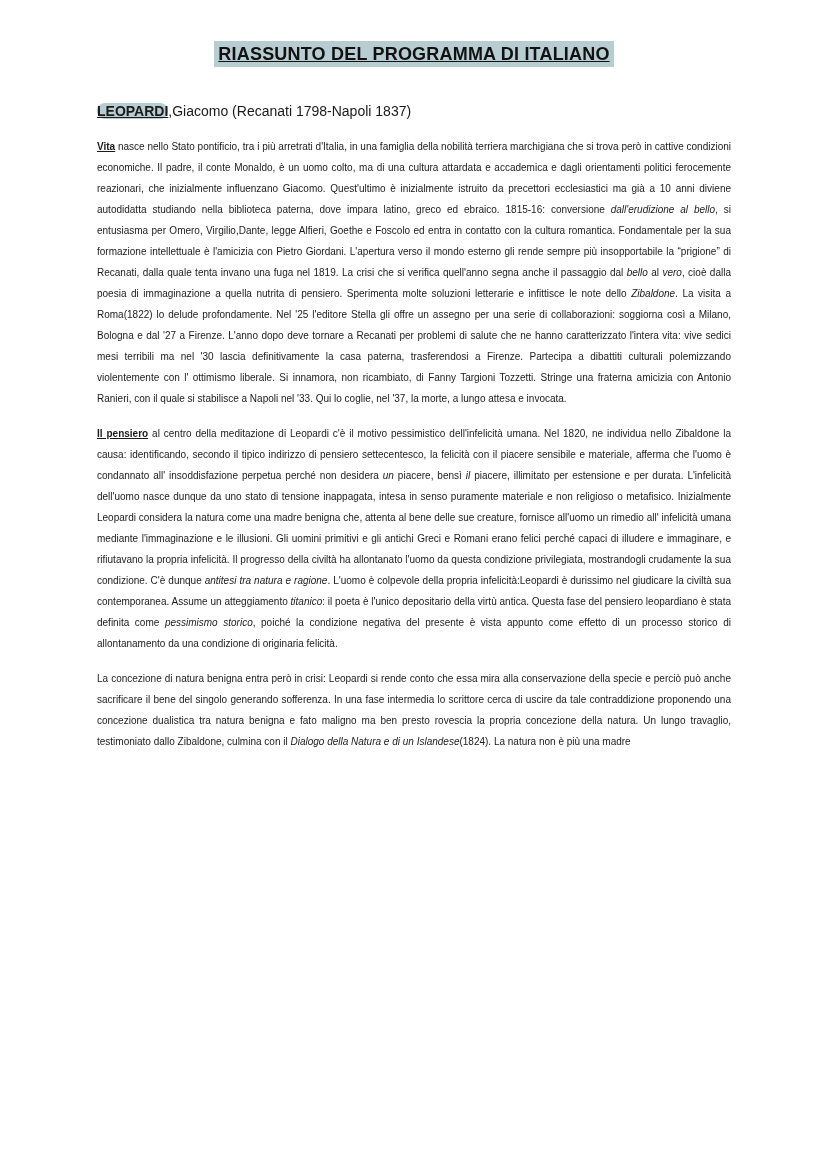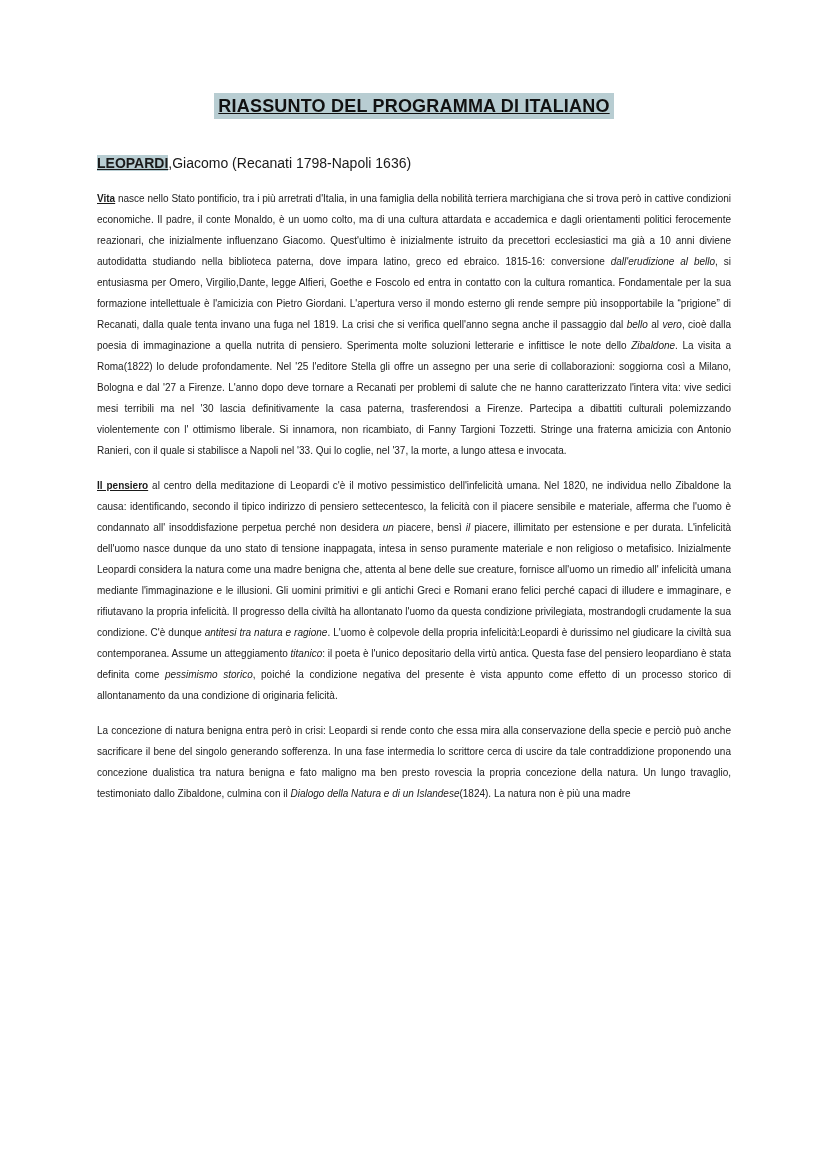--- a/index.html
+++ b/index.html
@@ -11,21 +11,21 @@
     width: 828px;
     height: 1169px;
     overflow: hidden;
     font-family: "Liberation Sans", "DejaVu Sans", sans-serif;
     color: #1a1a1a;
   }
   .page {
     box-sizing: border-box;
     width: 828px;
     height: 932px;
-    padding: 96px 97px 0 97px;
+    padding: 44px 97px 0 97px;
   }
   .title-wrap {
     text-align: center;
     margin: 0 0 36px 0;
   }
   .doc-title {
     display: inline;
     font-size: 18px;
     font-weight: bold;
     text-decoration: underline;
@@ -46,32 +46,33 @@
     margin: 0 0 14px 0;
   }
   
   .run-n { font-style: normal; }
   .run-i { font-style: italic; }
   .run-bu { font-weight: bold; text-decoration: underline; }
   .run-buh {
     font-weight: bold;
     text-decoration: underline;
     background: #b8cdd2;
+    border-radius: 8px;
   }
 </style>
 </head>
 <body>
 
 <div class="page">
 
   <div class="title-wrap">
     <span class="doc-title">RIASSUNTO DEL PROGRAMMA DI ITALIANO</span>
   </div>
 
-  <div class="author-line"><span class="run-buh">LEOPARDI</span><span class="run-n">,Giacomo (Recanati 1798-Napoli 1636)</span></div>
+  <div class="author-line"><span class="run-buh">LEOPARDI</span><span class="run-n">,Giacomo (Recanati 1798-Napoli 1837)</span></div>
 
   <p class="body-par"><span class="run-bu">Vita</span><span class="run-n"> nasce nello Stato pontificio, tra i più arretrati d'Italia, in una famiglia della nobilità terriera marchigiana che si trova però in cattive condizioni economiche. Il padre, il conte Monaldo, è un uomo colto, ma di una cultura attardata e accademica e dagli orientamenti politici ferocemente reazionari, che inizialmente influenzano Giacomo. Quest'ultimo è inizialmente istruito da precettori ecclesiastici ma già a 10 anni diviene autodidatta studiando nella biblioteca paterna, dove impara latino, greco ed ebraico. 1815-16: conversione </span><span class="run-i">dall'erudizione al bello</span><span class="run-n">, si entusiasma per Omero, Virgilio,Dante, legge Alfieri, Goethe e Foscolo ed entra in contatto con la cultura romantica. Fondamentale per la sua formazione intellettuale è l'amicizia con Pietro Giordani. L'apertura verso il mondo esterno gli rende sempre più insopportabile la “prigione” di Recanati, dalla quale tenta invano una fuga nel 1819. La crisi che si verifica quell'anno segna anche il passaggio dal </span><span class="run-i">bello</span><span class="run-n"> al </span><span class="run-i">vero</span><span class="run-n">, cioè dalla poesia di immaginazione a quella nutrita di pensiero. Sperimenta molte soluzioni letterarie e infittisce le note dello </span><span class="run-i">Zibaldone</span><span class="run-n">. La visita a Roma(1822) lo delude profondamente. Nel '25 l'editore Stella gli offre un assegno per una serie di collaborazioni: soggiorna così a Milano, Bologna e dal '27 a Firenze. L'anno dopo deve tornare a Recanati per problemi di salute che ne hanno caratterizzato l'intera vita: vive sedici mesi terribili ma nel '30 lascia definitivamente la casa paterna, trasferendosi a Firenze. Partecipa a dibattiti culturali polemizzando violentemente con l' ottimismo liberale. Si innamora, non ricambiato, di Fanny Targioni Tozzetti. Stringe una fraterna amicizia con Antonio Ranieri, con il quale si stabilisce a Napoli nel '33. Qui lo coglie, nel '37, la morte, a lungo attesa e invocata.</span></p>
 
   <p class="body-par"><span class="run-bu">Il pensiero</span><span class="run-n"> al centro della meditazione di Leopardi c'è il motivo pessimistico dell'infelicità umana. Nel 1820, ne individua nello Zibaldone la causa: identificando, secondo il tipico indirizzo di pensiero settecentesco, la felicità con il piacere sensibile e materiale, afferma che l'uomo è condannato all' insoddisfazione perpetua perché non desidera </span><span class="run-i">un</span><span class="run-n"> piacere, bensì </span><span class="run-i">il</span><span class="run-n"> piacere, illimitato per estensione e per durata. L'infelicità dell'uomo nasce dunque da uno stato di tensione inappagata, intesa in senso puramente materiale e non religioso o metafisico. Inizialmente Leopardi considera la natura come una madre benigna che, attenta al bene delle sue creature, fornisce all'uomo un rimedio all' infelicità umana mediante l'immaginazione e le illusioni. Gli uomini primitivi e gli antichi Greci e Romani erano felici perché capaci di illudere e immaginare, e rifiutavano la propria infelicità. Il progresso della civiltà ha allontanato l'uomo da questa condizione privilegiata, mostrandogli crudamente la sua condizione. C'è dunque </span><span class="run-i">antitesi tra natura e ragione</span><span class="run-n">. L'uomo è colpevole della propria infelicità:Leopardi è durissimo nel giudicare la civiltà sua contemporanea. Assume un atteggiamento </span><span class="run-i">titanico</span><span class="run-n">: il poeta è l'unico depositario della virtù antica. Questa fase del pensiero leopardiano è stata definita come </span><span class="run-i">pessimismo storico</span><span class="run-n">, poiché la condizione negativa del presente è vista appunto come effetto di un processo storico di allontanamento da una condizione di originaria felicità.</span></p>
 
   <p class="body-par"><span class="run-n">La concezione di natura benigna entra però in crisi: Leopardi si rende conto che essa mira alla conservazione della specie e perciò può anche sacrificare il bene del singolo generando sofferenza. In una fase intermedia lo scrittore cerca di uscire da tale contraddizione proponendo una concezione dualistica tra natura benigna e fato maligno ma ben presto rovescia la propria concezione della natura. Un lungo travaglio, testimoniato dallo Zibaldone, culmina con il </span><span class="run-i">Dialogo della Natura e di un Islandese</span><span class="run-n">(1824). La natura non è più una madre</span></p>
 
 </div>
 
 </body></html>

